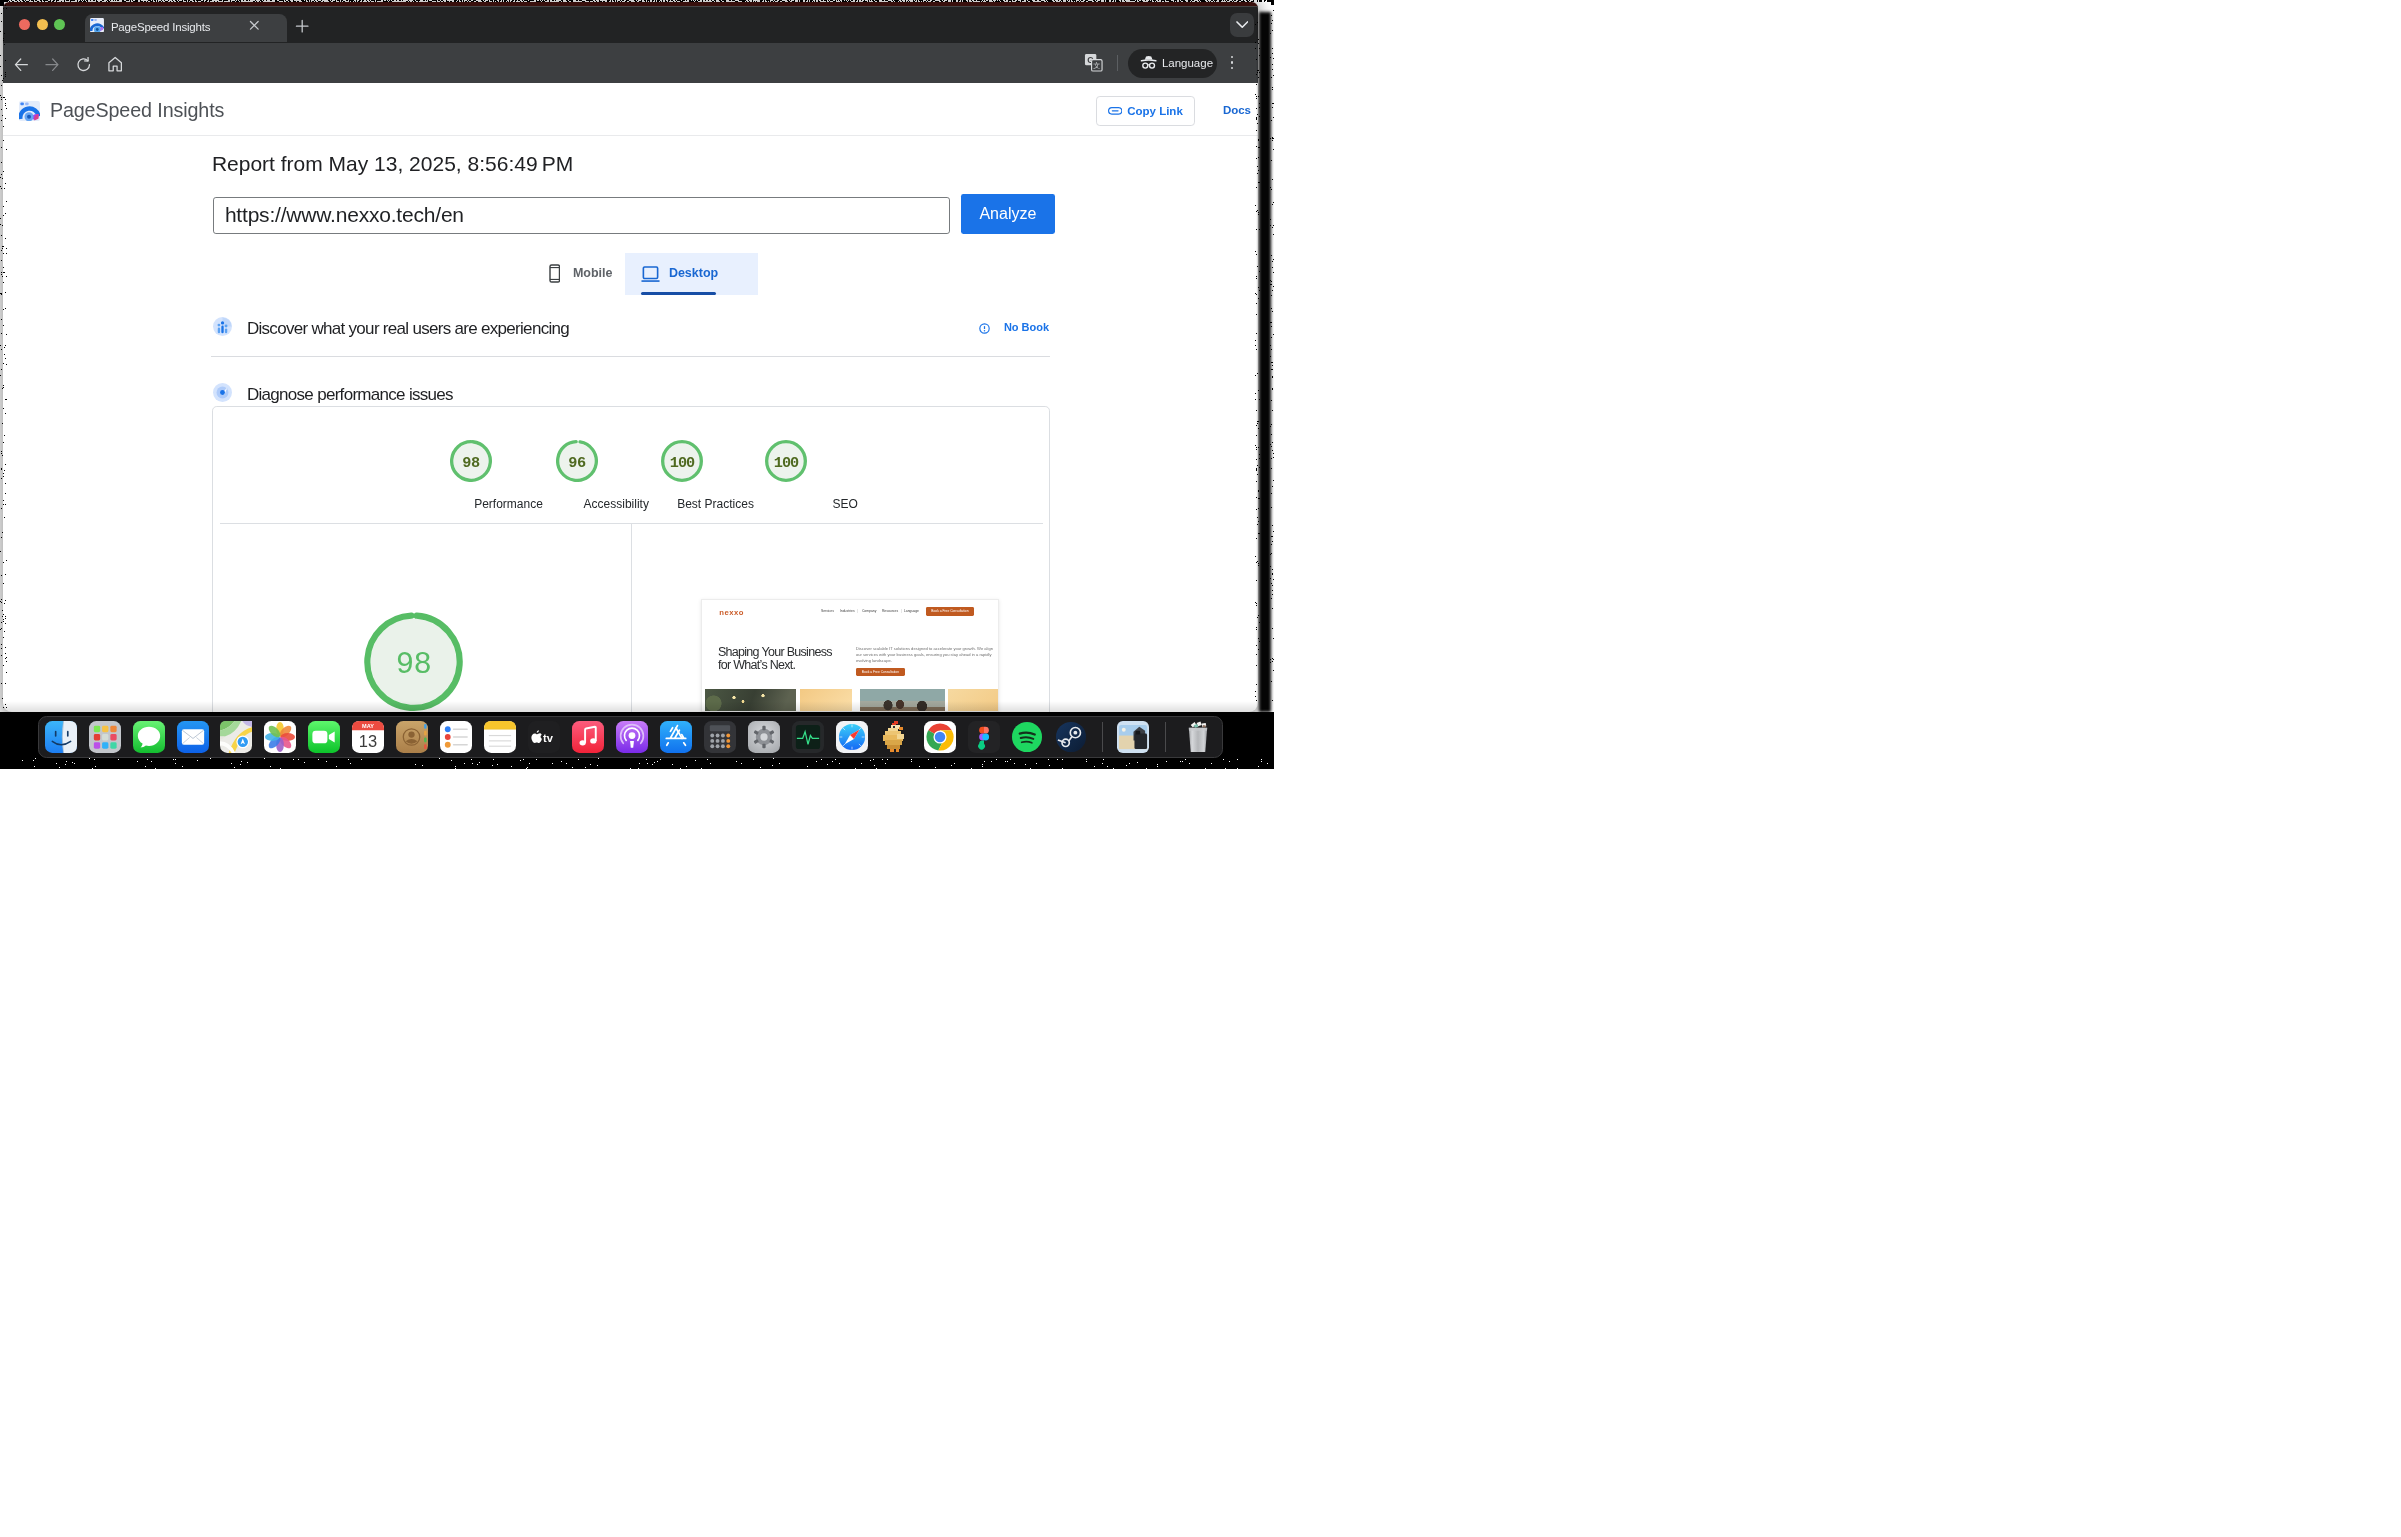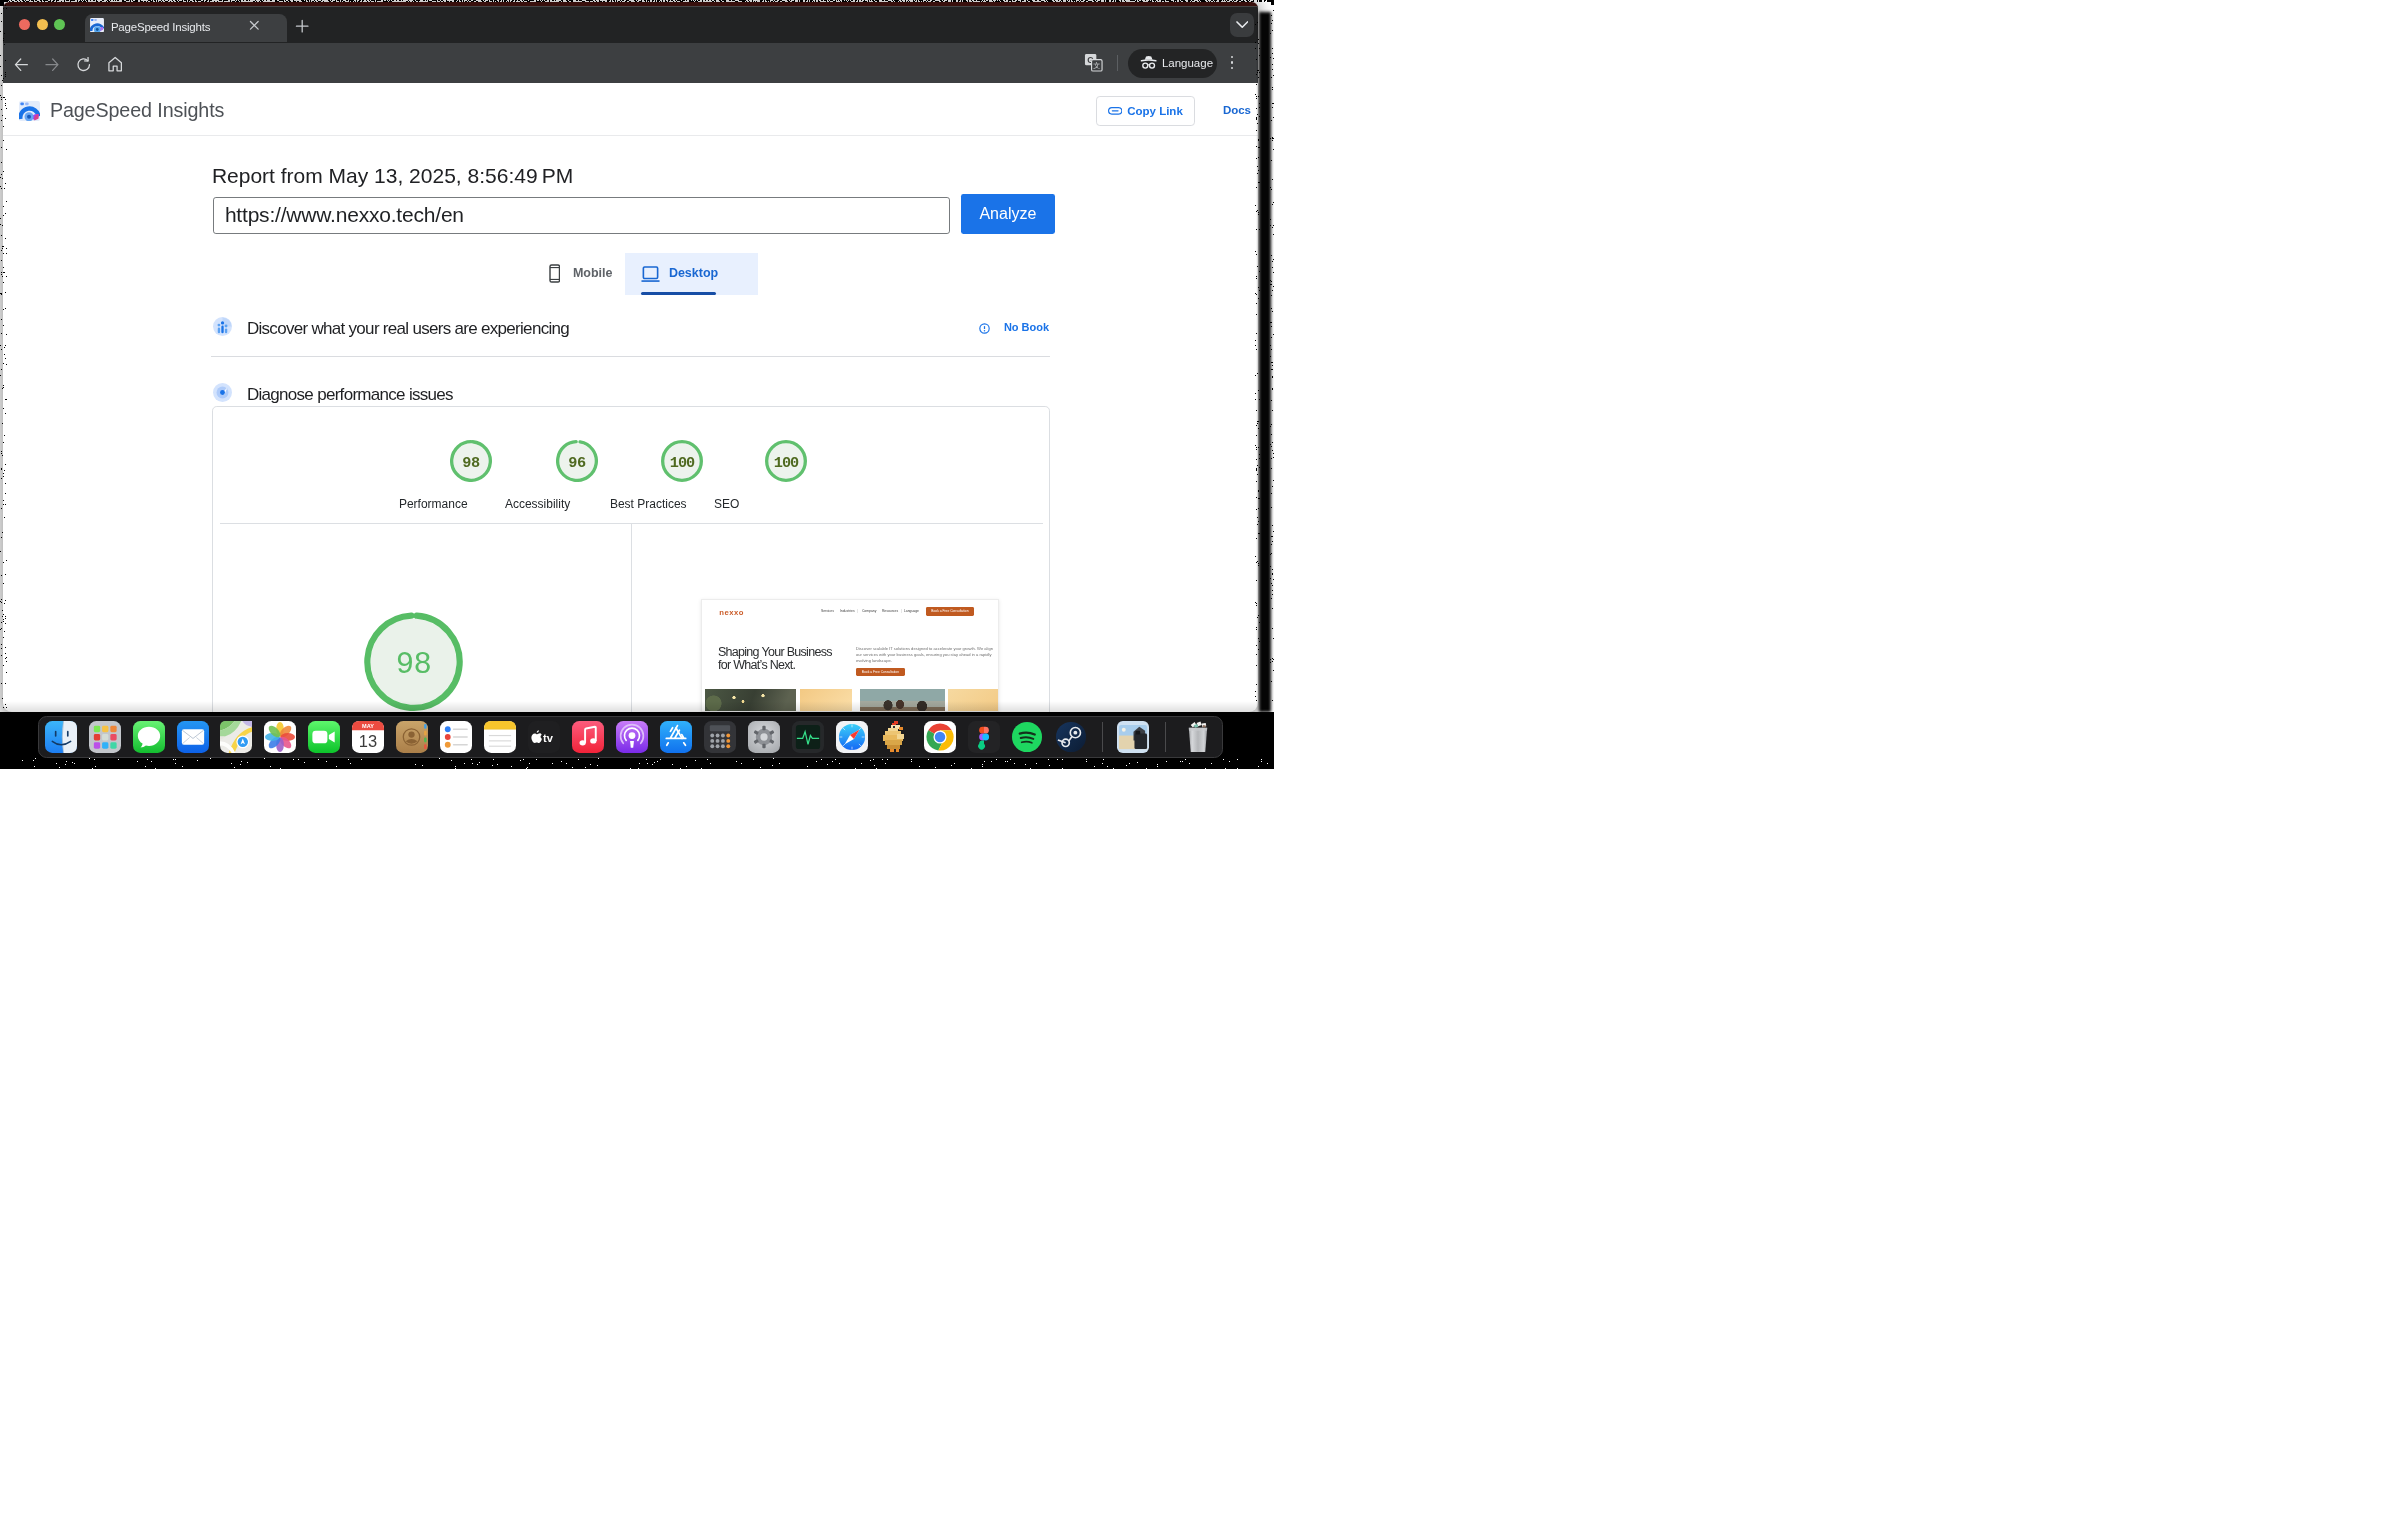--- a/index.html
+++ b/index.html
@@ -24,35 +24,35 @@
   #incog { position:absolute; left:1125px; top:5.8px; width:89px; height:29px; border-radius:14.4px; background:#232425;
      color:#e8eaed; font-size:11.5px; display:flex; align-items:center; }
 
   
   #hdr-title { position:absolute; left:47px; top:97px; font-size:19.7px; letter-spacing:-0.1px; color:#4d5156; white-space:nowrap; }
   #copybtn { position:absolute; left:1093px; top:94px; width:99px; height:30px;
      border:1px solid #dadce0; border-radius:3.8px; color:#1a73e8; font-size:11.5px; font-weight:bold;
      display:flex; align-items:center; justify-content:center; gap:4.8px; }
   #docs { position:absolute; left:1206px; top:102px; color:#1967d2; font-size:11.5px; font-weight:bold;padding-left:14px; }
   #hdr-div { position:absolute; left:0; top:133px; width:1255px; height:1px; background:#e9eaec; }
-  #report { position:absolute; left:209px; top:150px; font-size:21px; color:#202124; white-space:nowrap;margin-top:12px; }
+  #report { position:absolute; left:209px; top:150px; font-size:21px; color:#202124; white-space:nowrap; }
   #input { position:absolute; left:210px; top:195px; width:737px; height:37px; border:1px solid #777b7e; border-radius:2.9px; }
   #inputtext { position:absolute; left:222px; top:201px; font-size:21px; letter-spacing:-0.2px; color:#1f2124; white-space:nowrap; }
   #analyze { position:absolute; left:958px; top:192px; width:94px; height:40px; background:#1a73e8;
      border-radius:2.4px; color:#fff; font-size:16px; display:flex; align-items:center; justify-content:center; }
   #desktopbox { position:absolute; left:622px; top:251px; width:133px; height:42px; background:#e8f0fe; }
   #mobiletext { position:absolute; left:570px; top:264px; font-size:12.5px; font-weight:bold; color:#5f6368; }
   #desktoptext { position:absolute; left:666px; top:264px; font-size:12.5px; font-weight:bold; color:#1967d2; }
   #dunderline { position:absolute; left:638px; top:290px; width:75px; height:3.4px; background:#174ea6; border-radius:1.9px; }
   #discovertext { position:absolute; left:244px; top:317px; font-size:17px; letter-spacing:-0.7px; color:#1f2023; white-space:nowrap; }
   #nodata { position:absolute; left:1001px; top:319px; font-size:11px; font-weight:bold; color:#1a73e8; }
   #div2 { position:absolute; left:208px; top:354px; width:839px; height:1px; background:#dadce0; }
   #diagnosetext { position:absolute; left:244px; top:383px; font-size:17px; letter-spacing:-0.7px; color:#1f2023; white-space:nowrap; }
   #card { position:absolute; left:209px; top:404px; width:838px; height:327px; border:1px solid #dbdee2; border-radius:4.8px; background:#fff; }
-  .glabel { position:absolute; top:495px; font-size:12px; color:#24282b; text-align:left; width:144px; }
+  .glabel { position:absolute; top:495px; font-size:12px; color:#24282b; text-align:right; width:144px; }
   #carddiv { position:absolute; left:217px; top:521px; width:823px; height:1px; background:#dcdfe3; }
   #cardvdiv { position:absolute; left:628px; top:522px; width:1px; height:188px; background:#dcdfe3; }
 
   
   #thumb { position:absolute; left:698px; top:597px; width:298px; height:113px; background:#fff;
      border:0.5px solid #ececec; box-shadow:0 1px 3.8px rgba(0,0,0,0.10); overflow:hidden; }
   .tnav { position:absolute; top:9px; font-size:3.4px; color:#3f3f3f; }
   .tsep { position:absolute; top:9px; font-size:3.1px; color:#aaa; }
   .obtn { position:absolute; background:#c05a20; border-radius:1.4px; color:#fff;
      display:flex; align-items:center; justify-content:center; }

